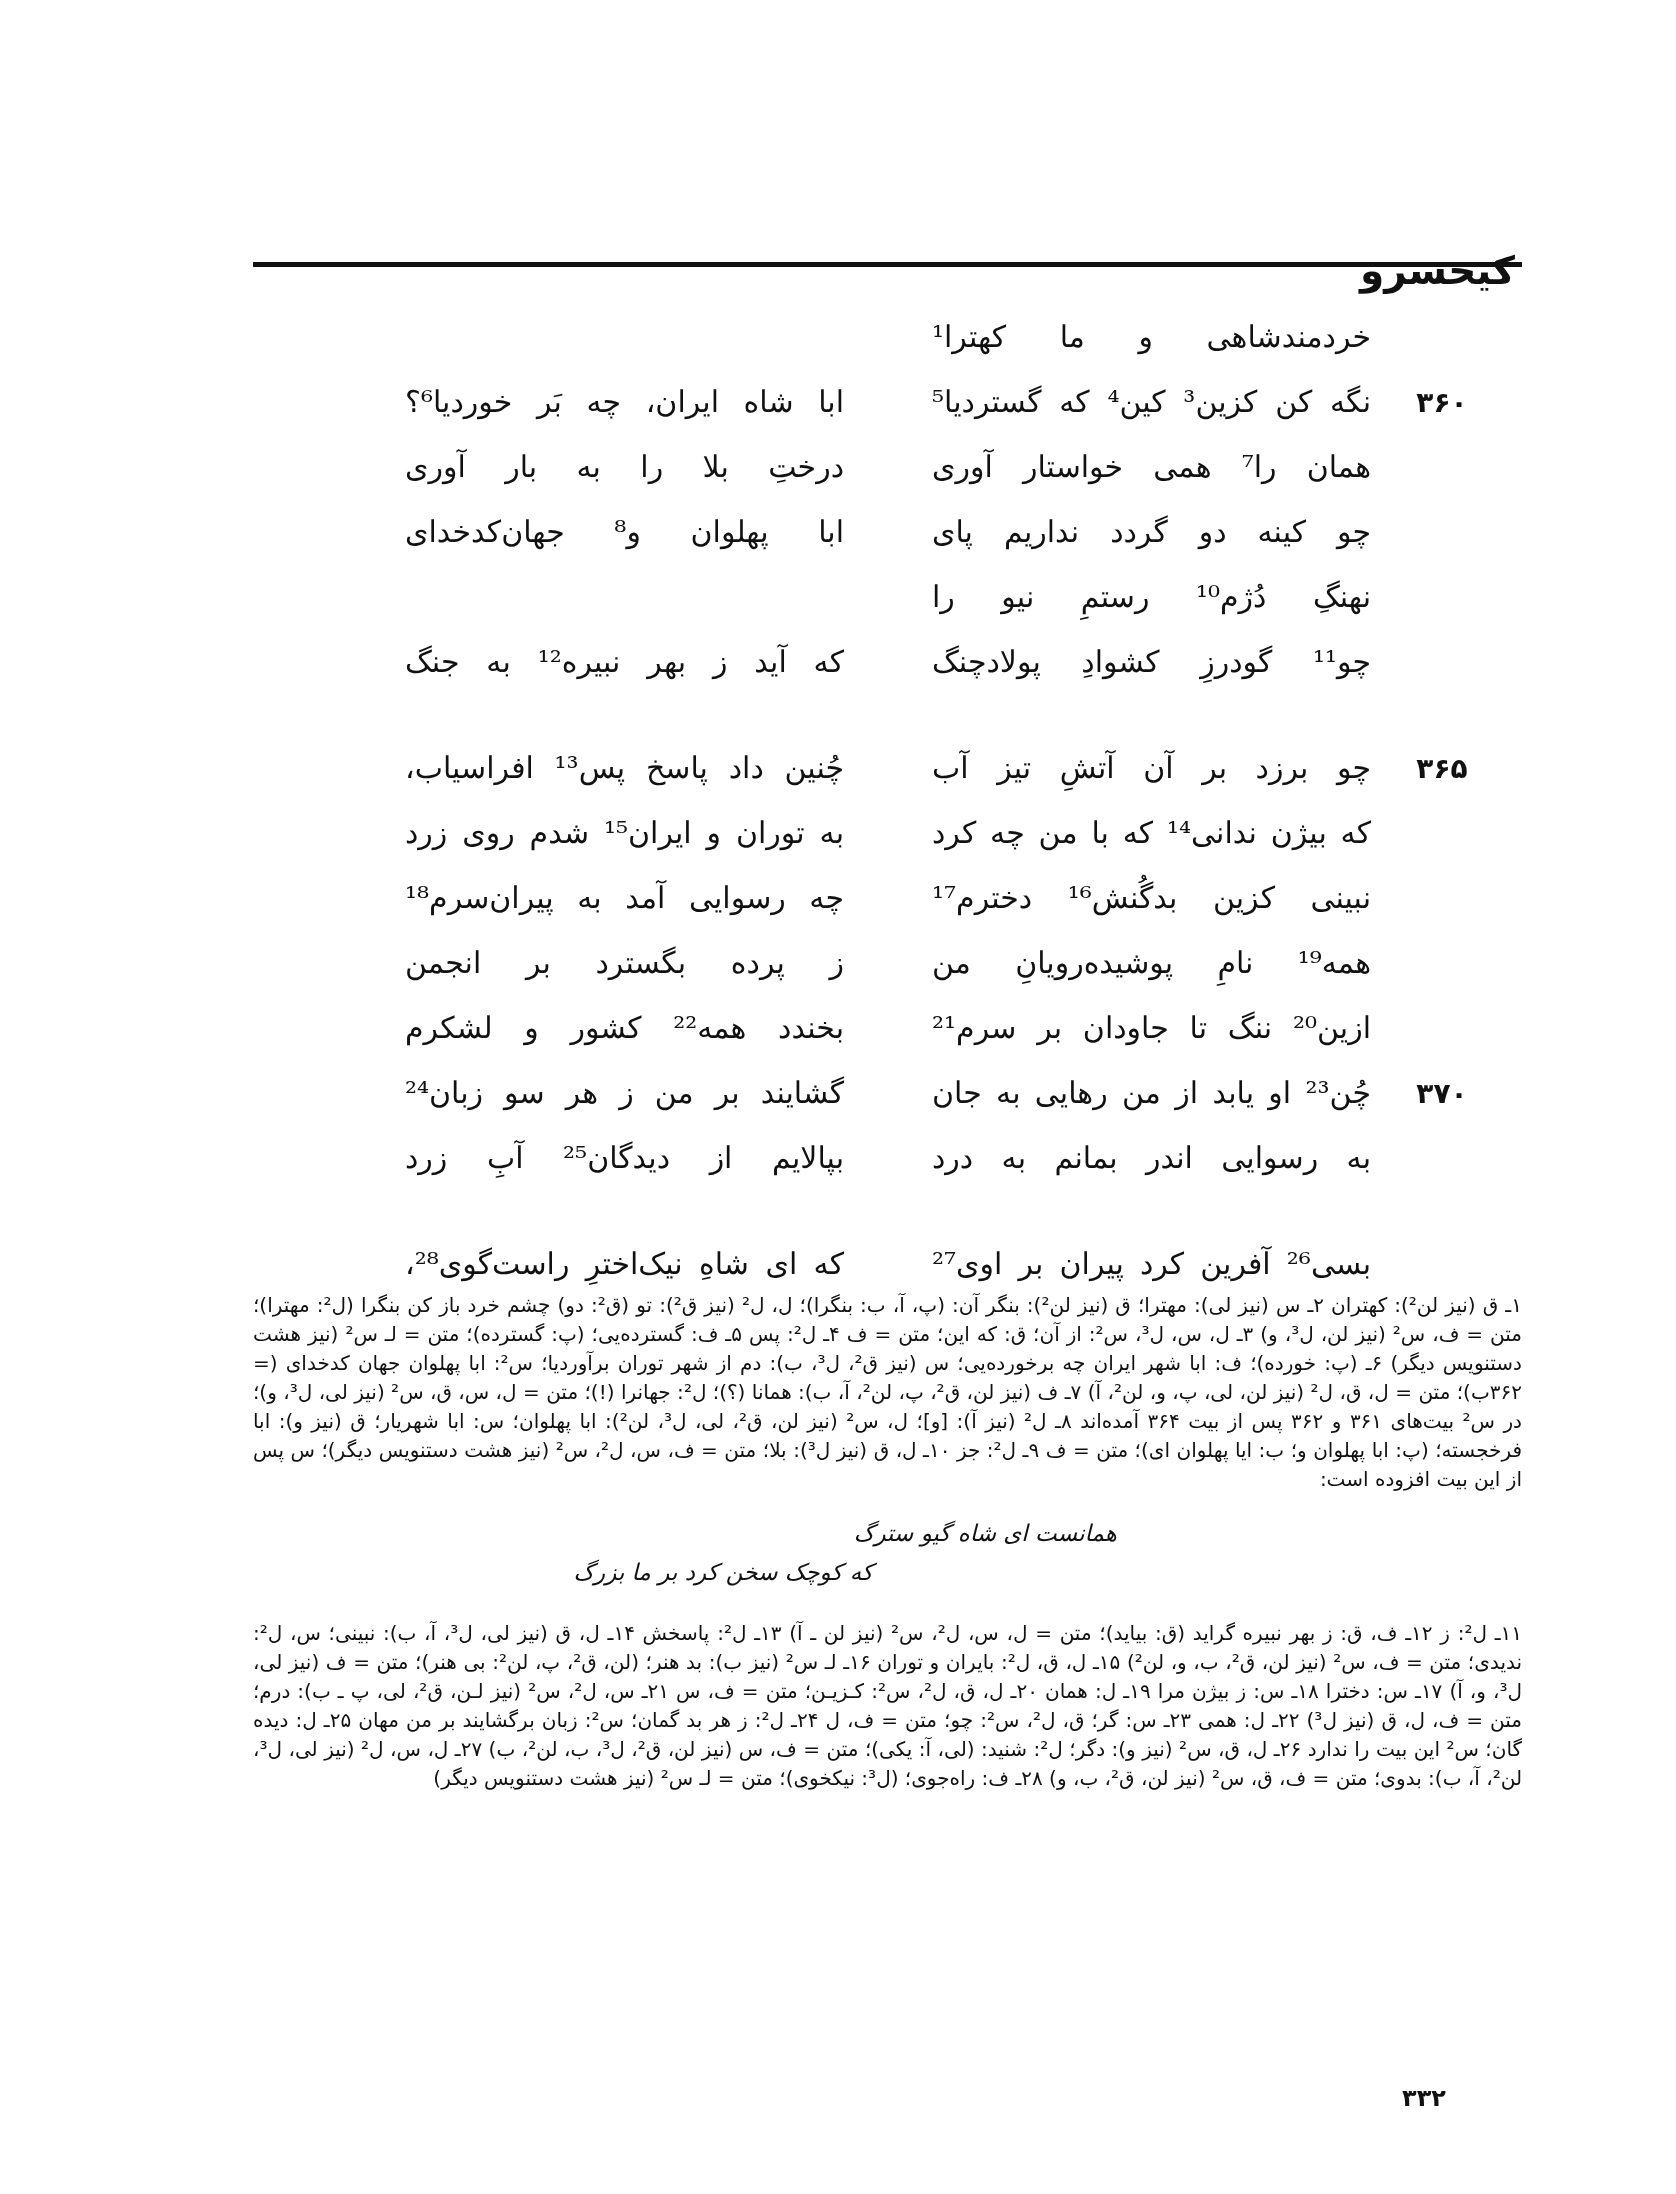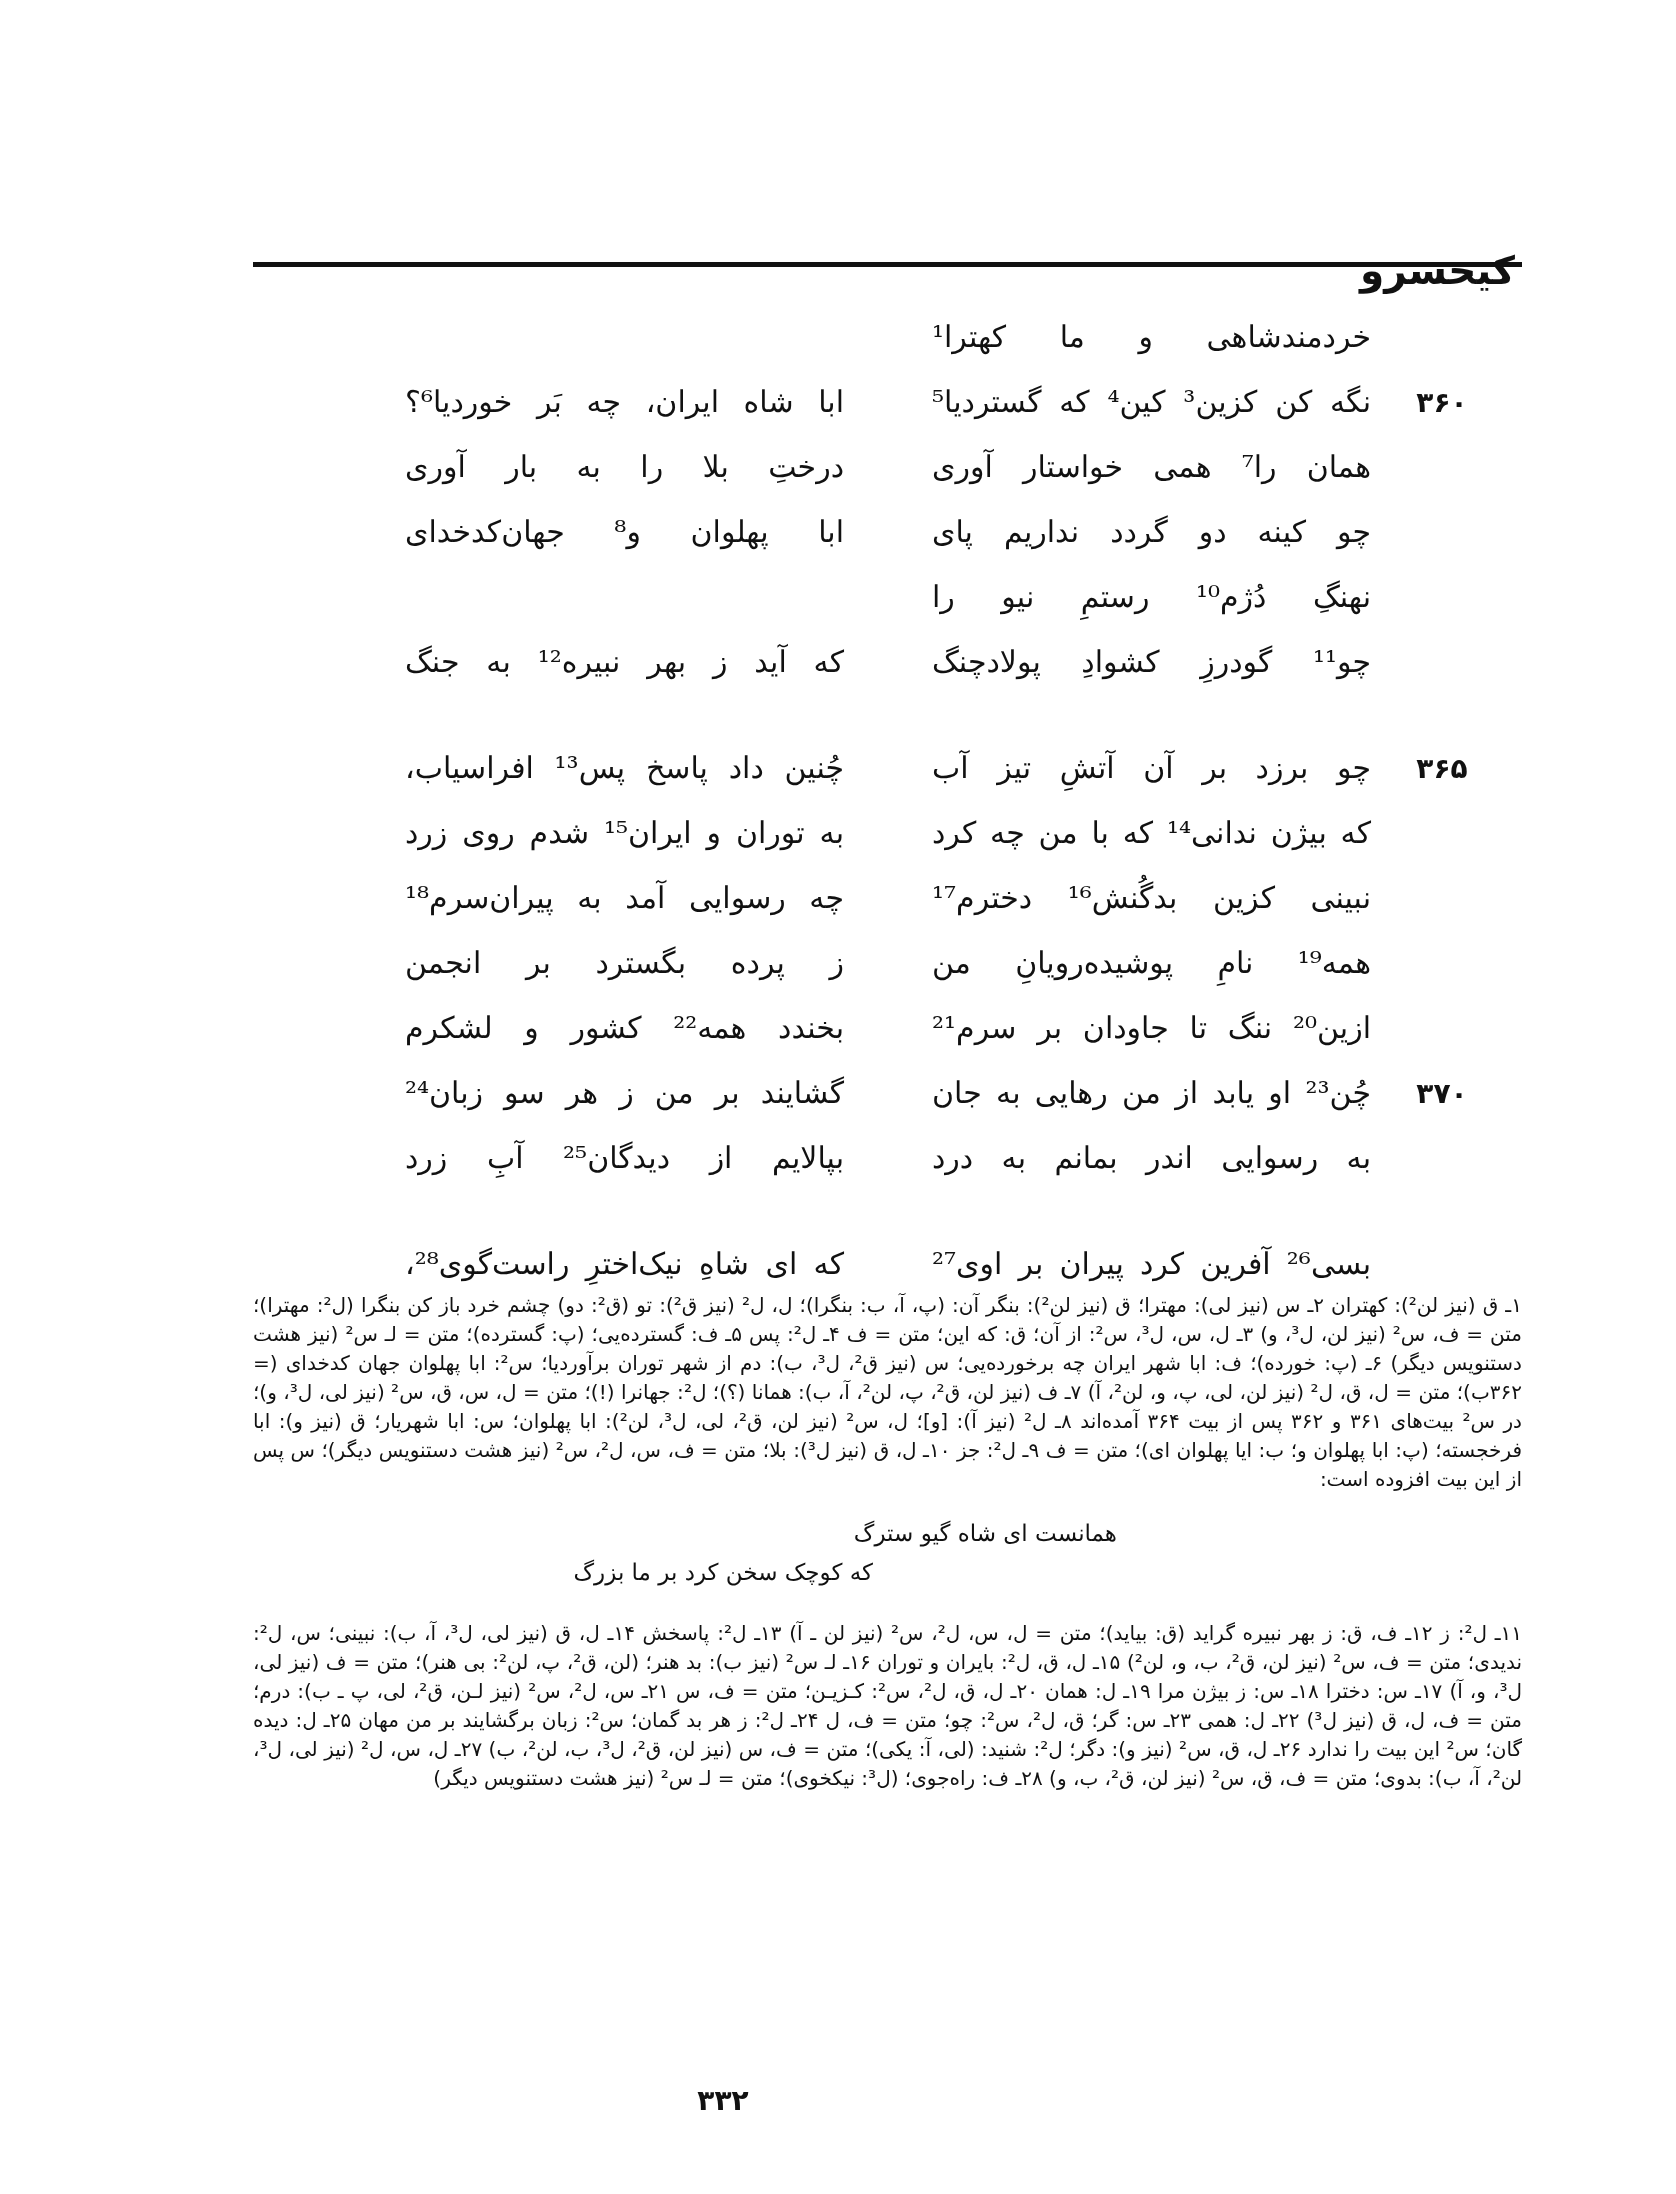--- a/index.html
+++ b/index.html
@@ -36,27 +36,27 @@
     .hemistich.first { margin-left: 88px; }
     .footnotes {
       position: absolute; top: 1263px; left: 253px; width: 1269px;
       font-family: "DejaVu Sans", sans-serif; font-size: 20px; line-height: 29px;
       text-align: justify;
       margin-top: 28px;
     }
     .fn-block { margin: 0; }
     .added-verse {
       margin: 20px 0 27px 0; font-size: 23px; line-height: 39px;
-      font-family: "DejaVu Serif", serif; letter-spacing: 2.7px;
+      font-family: "DejaVu Serif", serif; letter-spacing: 2.7px; font-style: italic;
     }
     .added-verse .v1 { padding-right: 405px; }
     .added-verse .v2 { padding-right: 649px; }
     .page-number {
-      position: absolute; top: 2084px; left: 0; width: 1446px; text-align: center;
-      font-family: "DejaVu Sans", sans-serif; font-weight: bold; font-size: 28px;
+      position: absolute; top: 2084px; left: 0; width: 1446px; text-align: right;
+      font-family: "DejaVu Sans", sans-serif; font-weight: bold; font-size: 24px;
       direction: rtl;
     }
   </style>
 </head>
 <body>
 
 <div class="running-head">کیخسرو</div>
 <div class="head-rule"></div>
 
 <div class="poem">

